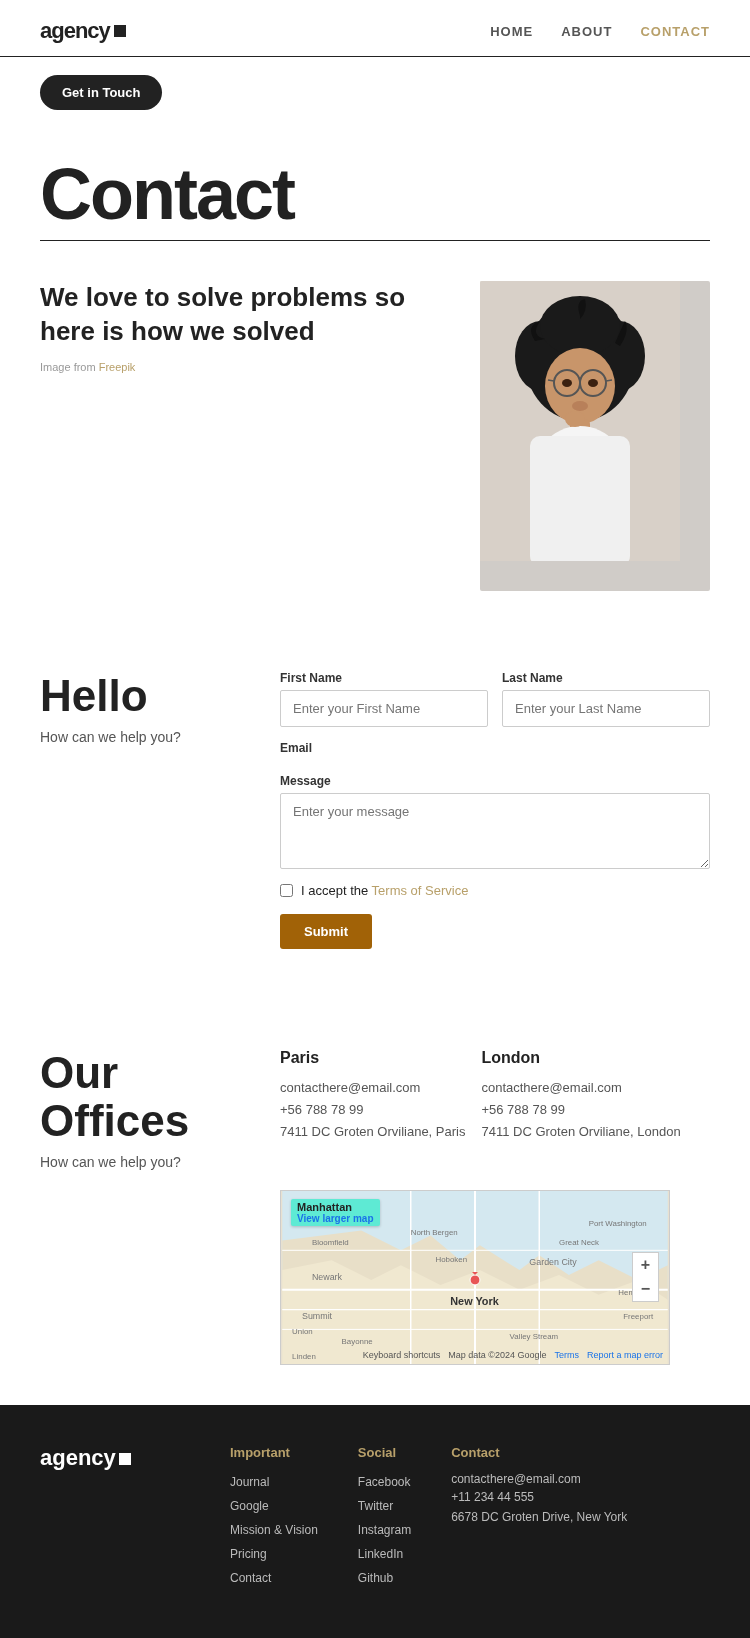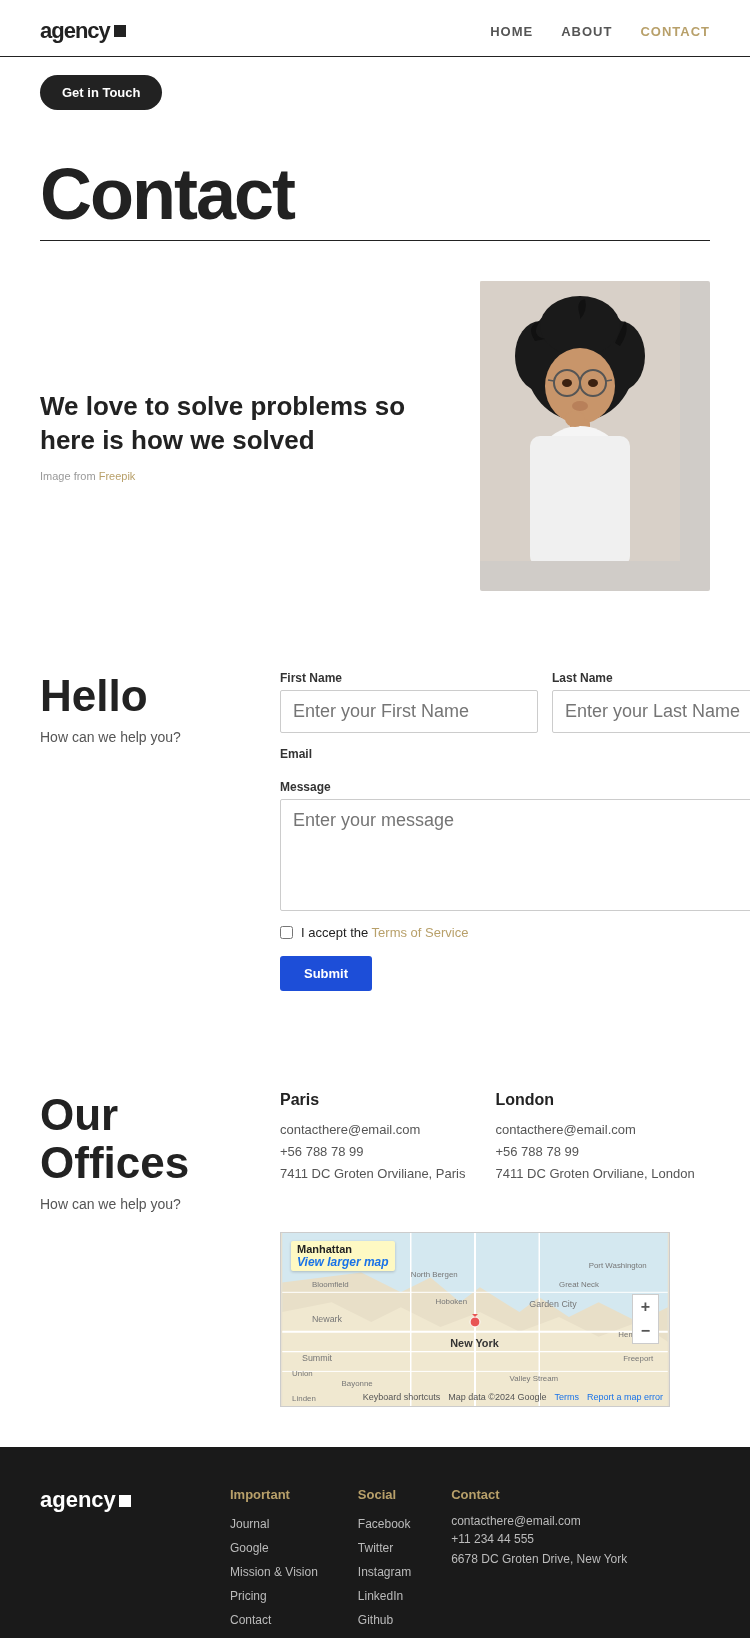--- a/index.html
+++ b/index.html
@@ -16,62 +16,62 @@
     
     .get-in-touch-section { padding: 18px 40px; }
     .btn-dark { background: #222; color: #fff; border: none; padding: 10px 22px; font-size: 13px; border-radius: 30px; cursor: pointer; font-weight: 600; }
 
     
     .contact-heading-section { padding: 30px 40px 10px; }
     .contact-heading-section h1 { font-size: 72px; font-weight: 700; letter-spacing: -2px; line-height: 1; }
     .divider { border: none; border-top: 1.5px solid #222; margin: 10px 0 0; }
 
     
-    .hero-section { display: flex; align-items: center; padding: 30px 40px 40px; gap: 30px; }
+    .hero-section { display: flex; align-items: flex-start; padding: 30px 40px 40px; gap: 30px; }
     .hero-text { flex: 1; }
     .hero-text h2 { font-size: 26px; font-weight: 700; line-height: 1.3; margin-bottom: 12px; }
     .hero-text .img-credit { font-size: 11px; color: #999; margin-top: 8px; }
     .hero-text .img-credit a { color: #b8a06a; text-decoration: none; }
     .hero-img { width: 230px; height: 310px; background: #d0ccc8; flex-shrink: 0; overflow: hidden; border-radius: 2px; }
     
     .person-svg { width: 200px; height: 280px; }
 
     
     .form-section { padding: 40px 40px 60px; display: flex; gap: 40px; }
     .form-left { width: 200px; flex-shrink: 0; }
     .form-left h2 { font-size: 44px; font-weight: 700; margin-bottom: 8px; }
     .form-left p { font-size: 14px; color: #555; }
     .form-right { flex: 1; }
     .form-row { display: flex; gap: 14px; margin-bottom: 14px; }
     .form-group { display: flex; flex-direction: column; flex: 1; }
     .form-group label { font-size: 12px; font-weight: 600; margin-bottom: 5px; color: #333; }
     .form-group input, .form-group textarea {
-      border: 1px solid #ccc; padding: 10px 12px; font-size: 18px; color: #701a75;
+      border: 1px solid #ccc; padding: 10px 12px; font-size: 13px; color: #701a75;
       outline: none; border-radius: 2px; font-family: Arial, sans-serif;
     }
-    .form-group textarea { height: 112px; resize: vertical; }
+    .form-group textarea { height: 76px; resize: vertical; }
     .form-group.full { flex: 1; }
     .terms-row { display: flex; align-items: center; gap: 8px; margin-bottom: 16px; font-size: 13px; }
     .terms-row input[type="checkbox"] { width: 13px; height: 13px; }
     .terms-row a { color: #b8a06a; text-decoration: none; }
-    .btn-submit { background: #1d4ed8; color: #fff; border: none; padding: 10px 24px; font-size: 13px; border-radius: 3px; cursor: pointer; font-weight: 600; }
+    .btn-submit { background: #a16207; color: #fff; border: none; padding: 10px 24px; font-size: 13px; border-radius: 3px; cursor: pointer; font-weight: 600; }
 
     
     .offices-section { padding: 40px 40px 40px; display: flex; flex-direction: column; gap: 20px; }
     .offices-top { display: flex; gap: 40px; }
     .offices-left { width: 200px; flex-shrink: 0; }
     .offices-left h2 { font-size: 44px; font-weight: 700; line-height: 1.1; margin-bottom: 8px; }
     .offices-left p { font-size: 14px; color: #555; }
-    .offices-right { flex: 1; display: flex; gap: 30px; }
+    .offices-right { flex: 1; display: flex; gap: 16px; }
     .office-col h3 { font-size: 16px; font-weight: 700; margin-bottom: 10px; }
     .office-col p { font-size: 13px; color: #555; line-height: 1.7; }
     .map-container { margin-left: 240px; }
     .map-placeholder { width: 390px; height: 175px; background: #e8e0d0; border: 1px solid #ccc; position: relative; overflow: hidden; }
-    .map-label { position: absolute; top: 8px; left: 10px; font-size: 11px; font-weight: 700; background: #fef9c3; padding: 2px 6px; border-radius: 2px; box-shadow: 0 1px 3px rgba(0,0,0,0.2); }
-    .map-label a { color: #1a73e8; text-decoration: none; font-size: 12px; display: block; font-style: italic; }
+    .map-label { position: absolute; top: 8px; left: 10px; font-size: 11px; font-weight: 700; background: #5eead4; padding: 2px 6px; border-radius: 2px; box-shadow: 0 1px 3px rgba(0,0,0,0.2); }
+    .map-label a { color: #1a73e8; text-decoration: none; font-size: 10px; display: block; }
     .map-zoom { position: absolute; right: 10px; top: 50%; transform: translateY(-50%); display: flex; flex-direction: column; background: #fff; border: 1px solid #ccc; }
     .map-zoom button { background: #fff; border: none; padding: 4px 8px; cursor: pointer; font-size: 16px; font-weight: 700; color: #555; line-height: 1; }
     .map-footer { position: absolute; bottom: 4px; left: 0; right: 0; display: flex; justify-content: flex-end; gap: 8px; font-size: 9px; color: #666; padding: 0 6px; }
 
     
     .map-bg { width: 100%; height: 100%; }
 
     
     .footer { background: #1a1a1a; color: #ccc; padding: 40px 40px 30px; }
     .footer-top { display: flex; gap: 40px; margin-bottom: 40px; }

